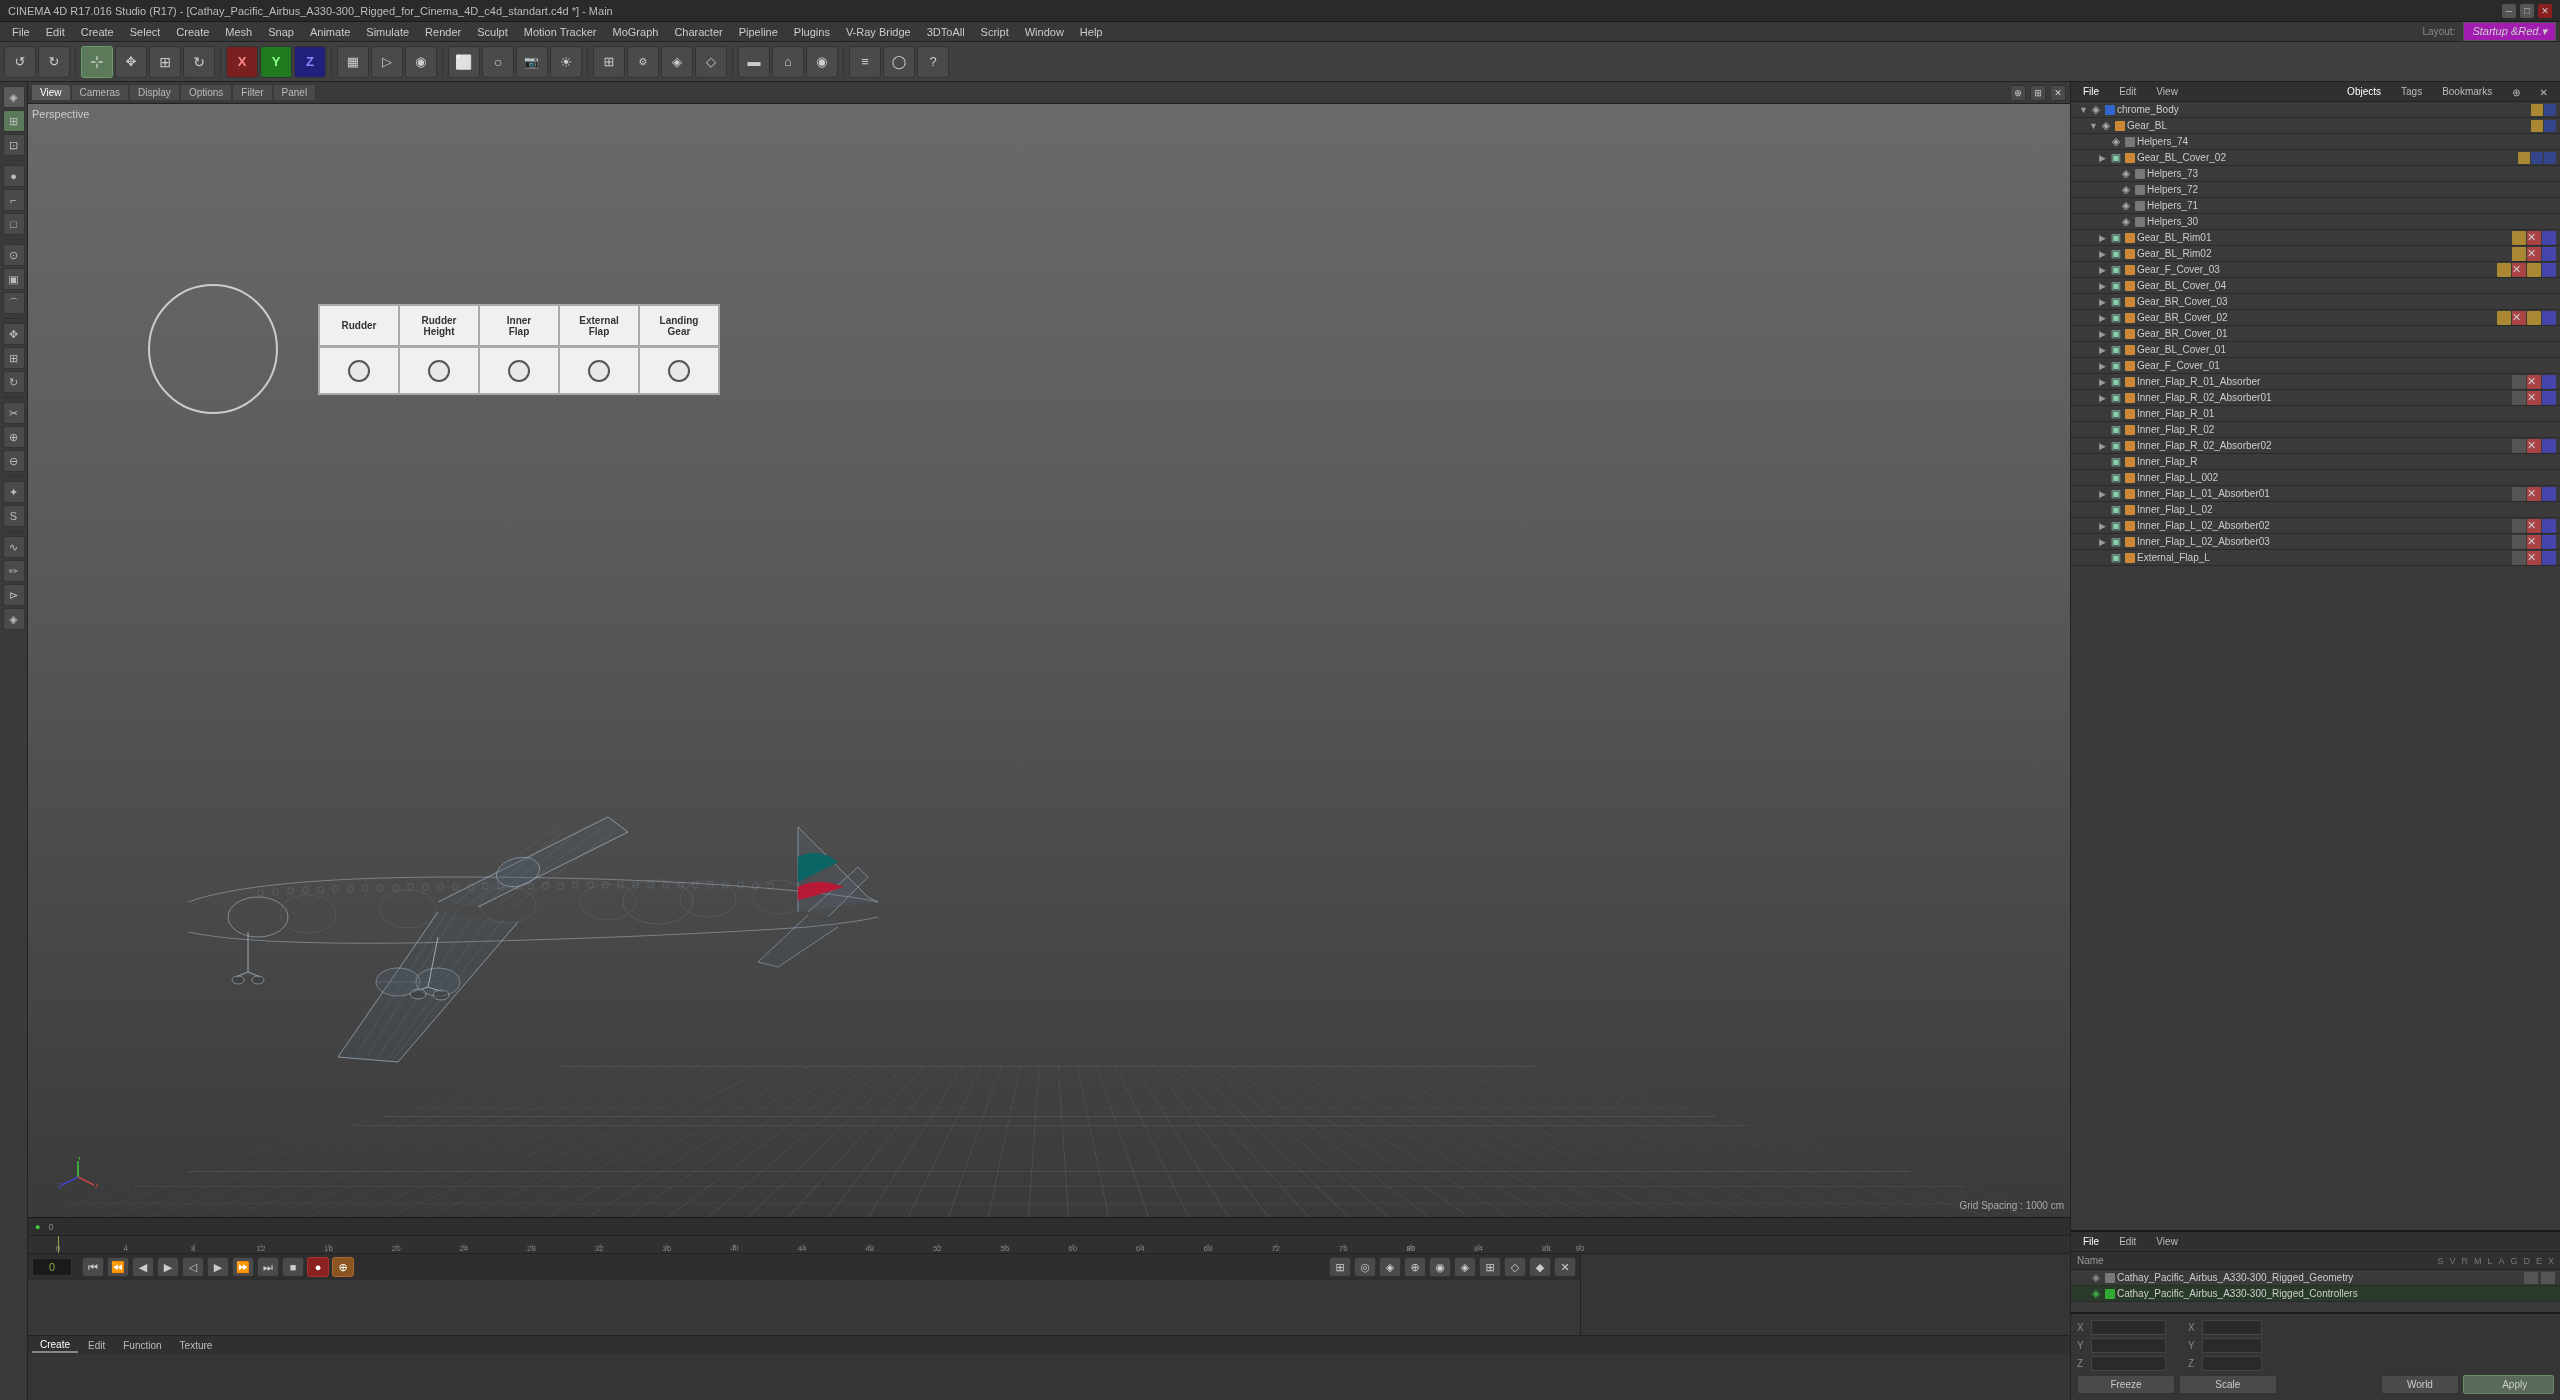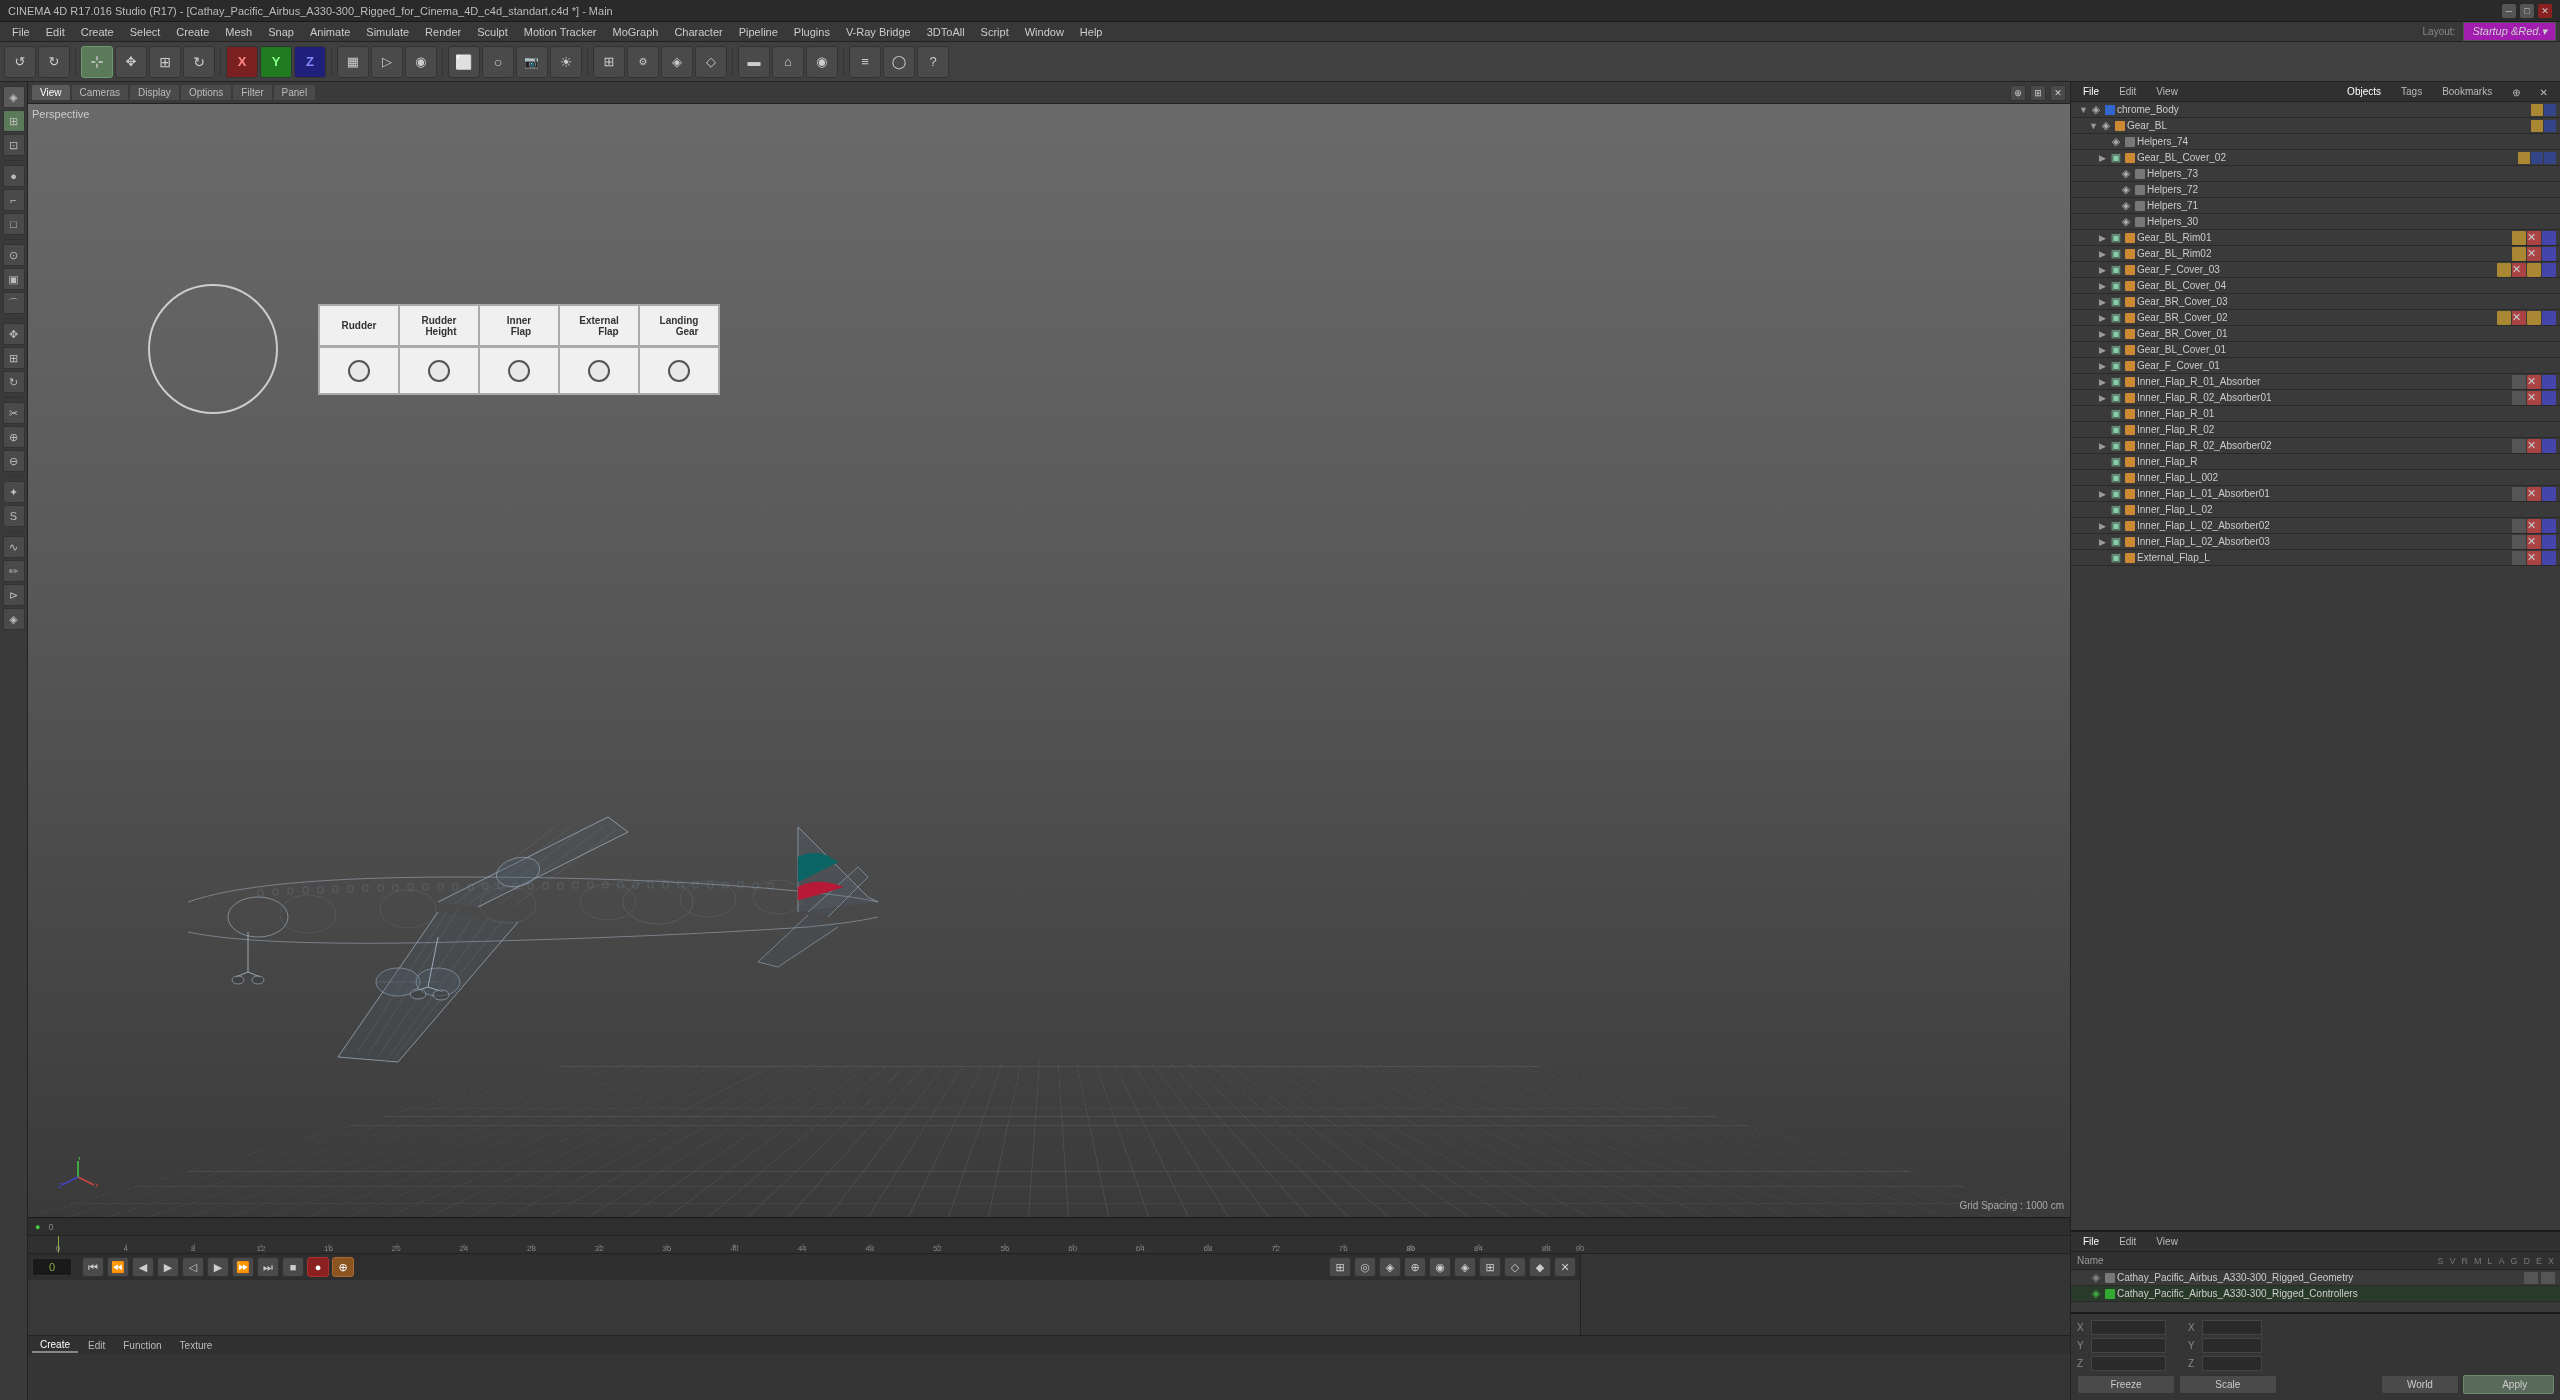--- a/index.html
+++ b/index.html
@@ -265,21 +265,20 @@
     .rig-ctrl-header {
       padding: 4px 2px;
       font-size: 10px;
       color: #333;
       font-weight: bold;
       min-height: 40px;
       display: flex;
       align-items: center;
       justify-content: center;
       border-bottom: 1px solid #aaa;
-      text-align: right;
     }
     .rig-ctrl-knob {
       height: 45px;
       display: flex;
       align-items: center;
       justify-content: center;
     }
     .knob-circle {
       width: 22px;
       height: 22px;

